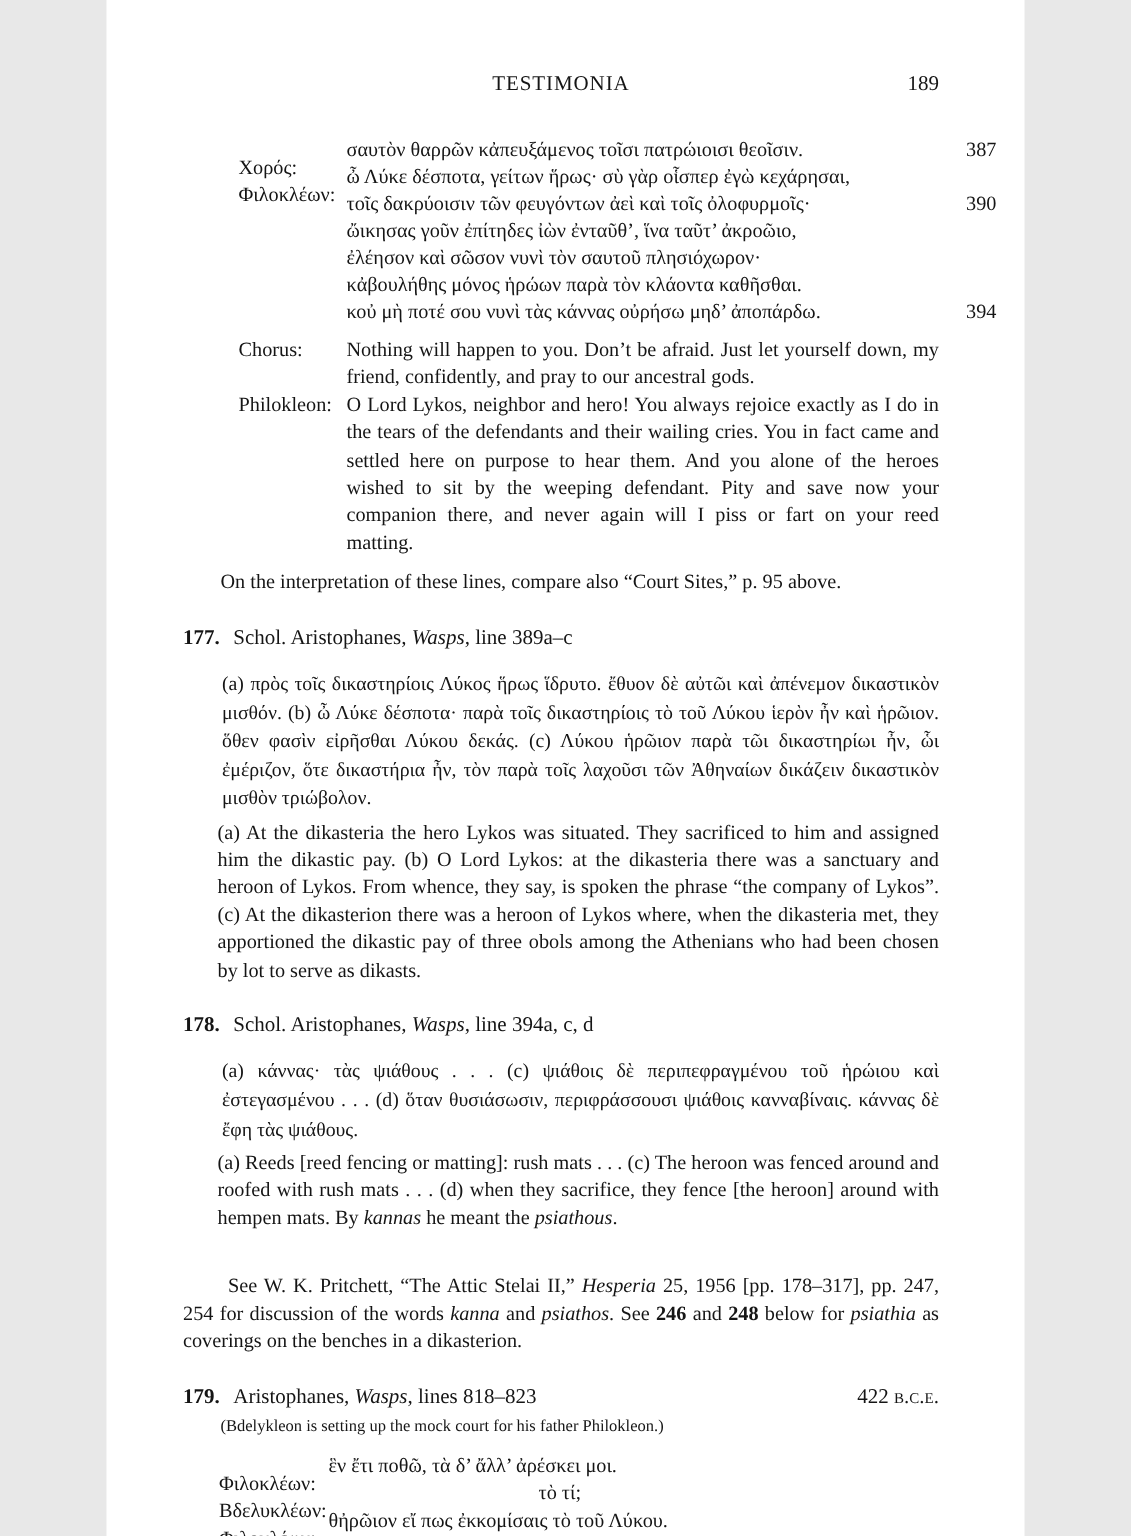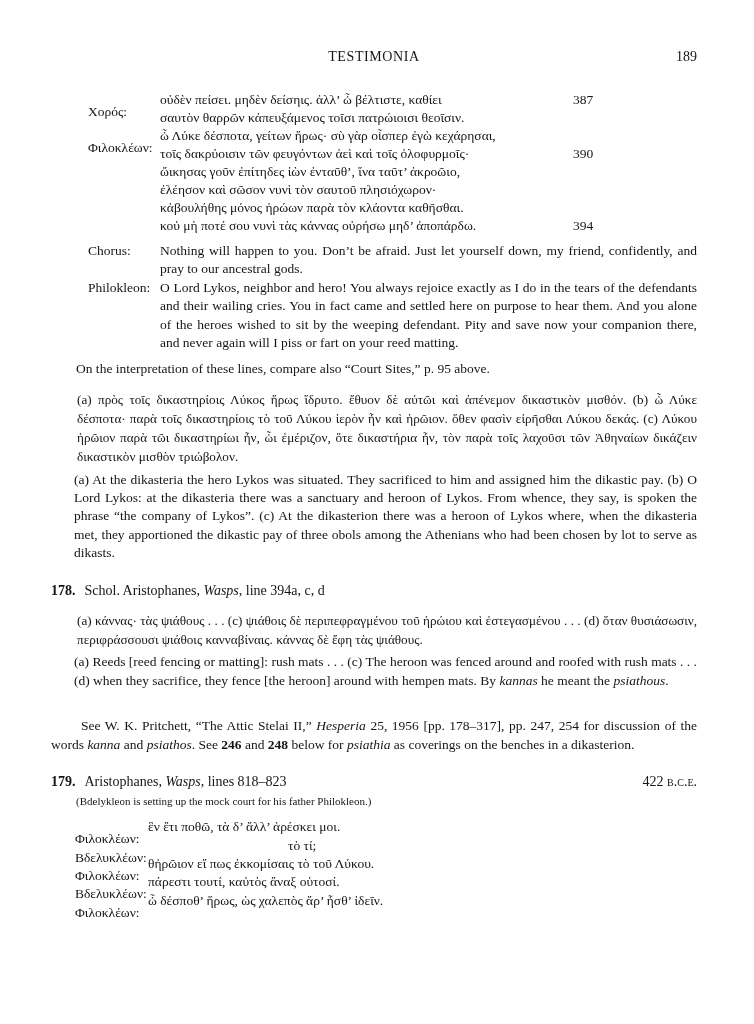--- a/index.html
+++ b/index.html
@@ -1,18 +1,18 @@
 <!DOCTYPE html>
 <html><head>
 <meta charset="utf-8">
 <style>
   html,body { margin:0; padding:0; background:#e8e8e8; }
   #page {
     position:relative;
-    width:754px; height:1024px;
+    width:612px; height:1024px;
     margin:0 auto;
     background:#ffffff;
     color:#151515;
     font-family:"Liberation Serif","DejaVu Serif",serif;
     box-sizing:border-box;
     padding:48px 57px 0 51px;
     overflow:hidden;
   }
   
   .runhead { position:relative; text-align:center; font-size:14px; letter-spacing:0.6px; line-height:18px; }
@@ -59,37 +59,38 @@
 <body>
 
 <div id="page">
 
   <div class="runhead">
     <span>TESTIMONIA</span>
     <span class="pageno">189</span>
   </div>
 
   <div class="gdialog">
-    <p class="gline"><span class="spk">Χορός:</span><span>οὐδὲν πείσει. μηδὲν δείσηις. ἀλλ’ ὦ βέλτιστε, καθίει</span><span class="lno">387</span></p>
+    <p class="gline"><span class="spk">Χορός:</span><span class="lno">387</span></p>
     <p class="gline"><span class="spk"></span><span>σαυτὸν θαρρῶν κἀπευξάμενος τοῖσι πατρώιοισι θεοῖσιν.</span><span class="lno"></span></p>
     <p class="gline"><span class="spk">Φιλοκλέων:</span><span>ὦ Λύκε δέσποτα, γείτων ἥρως· σὺ γὰρ οἷσπερ ἐγὼ κεχάρησαι,</span><span class="lno"></span></p>
     <p class="gline"><span class="spk"></span><span>τοῖς δακρύοισιν τῶν φευγόντων ἀεὶ καὶ τοῖς ὀλοφυρμοῖς·</span><span class="lno">390</span></p>
     <p class="gline"><span class="spk"></span><span>ὤικησας γοῦν ἐπίτηδες ἰὼν ἐνταῦθ’, ἵνα ταῦτ’ ἀκροῶιο,</span><span class="lno"></span></p>
     <p class="gline"><span class="spk"></span><span>ἐλέησον καὶ σῶσον νυνὶ τὸν σαυτοῦ πλησιόχωρον·</span><span class="lno"></span></p>
     <p class="gline"><span class="spk"></span><span>κἀβουλήθης μόνος ἡρώων παρὰ τὸν κλάοντα καθῆσθαι.</span><span class="lno"></span></p>
     <p class="gline"><span class="spk"></span><span>κοὐ μὴ ποτέ σου νυνὶ τὰς κάννας οὐρήσω μηδ’ ἀποπάρδω.</span><span class="lno">394</span></p>
   </div>
 
   <div class="edialog">
     <p class="entry"><span class="spk">Chorus:</span><span>Nothing will happen to you. Don’t be afraid. Just let yourself down, my friend, confidently, and pray to our ancestral gods.</span></p>
     <p class="entry"><span class="spk">Philokleon:</span><span>O Lord Lykos, neighbor and hero! You always rejoice exactly as I do in the tears of the defendants and their wailing cries. You in fact came and settled here on purpose to hear them. And you alone of the heroes wished to sit by the weeping defendant. Pity and save now your companion there, and never again will I piss or fart on your reed matting.</span></p>
   </div>
 
   <p class="note">On the interpretation of these lines, compare also “Court Sites,” p. 95 above.</p>
 
+  <p class="shead"><span class="snum">177.</span><span>Schol. Aristophanes, </span><span class="work">Wasps</span><span>, line 389a–c</span></p>
   <p class="gquote">(a) πρὸς τοῖς δικαστηρίοις Λύκος ἥρως ἵδρυτο. ἔθυον δὲ αὐτῶι καὶ ἀπένεμον δικαστικὸν μισθόν. (b) ὦ Λύκε δέσποτα· παρὰ τοῖς δικαστηρίοις τὸ τοῦ Λύκου ἱερὸν ἦν καὶ ἡρῶιον. ὅθεν φασὶν εἰρῆσθαι Λύκου δεκάς. (c) Λύκου ἡρῶιον παρὰ τῶι δικαστηρίωι ἦν, ὧι ἐμέριζον, ὅτε δικαστήρια ἦν, τὸν παρὰ τοῖς λαχοῦσι τῶν Ἀθηναίων δικάζειν δικαστικὸν μισθὸν τριώβολον.</p>
   <p class="trans">(a) At the dikasteria the hero Lykos was situated. They sacrificed to him and assigned him the dikastic pay. (b) O Lord Lykos: at the dikasteria there was a sanctuary and heroon of Lykos. From whence, they say, is spoken the phrase “the company of Lykos”. (c) At the dikasterion there was a heroon of Lykos where, when the dikasteria met, they apportioned the dikastic pay of three obols among the Athenians who had been chosen by lot to serve as dikasts.</p>
 
   <p class="shead"><span class="snum">178.</span><span>Schol. Aristophanes, </span><span class="work">Wasps</span><span>, line 394a, c, d</span></p>
   <p class="gquote">(a) κάννας· τὰς ψιάθους . . . (c) ψιάθοις δὲ περιπεφραγμένου τοῦ ἡρώιου καὶ ἐστεγασμένου . . . (d) ὅταν θυσιάσωσιν, περιφράσσουσι ψιάθοις κανναβίναις. κάννας δὲ ἔφη τὰς ψιάθους.</p>
   <p class="trans"><span>(a) Reeds [reed fencing or matting]: rush mats . . . (c) The heroon was fenced around and roofed with rush mats . . . (d) when they sacrifice, they fence [the heroon] around with hempen mats. By </span><span class="it">kannas</span><span> he meant the </span><span class="it">psiathous</span><span>.</span></p>
 
   <p class="refnote"><span>See W. K. Pritchett, “The Attic Stelai II,” </span><span class="it">Hesperia</span><span> 25, 1956 [pp. 178–317], pp. 247, 254 for discussion of the words </span><span class="it">kanna</span><span> and </span><span class="it">psiathos</span><span>. See </span><span class="bd">246</span><span> and </span><span class="bd">248</span><span> below for </span><span class="it">psiathia</span><span> as coverings on the benches in a dikasterion.</span></p>
 
   <p class="shead shead179">

